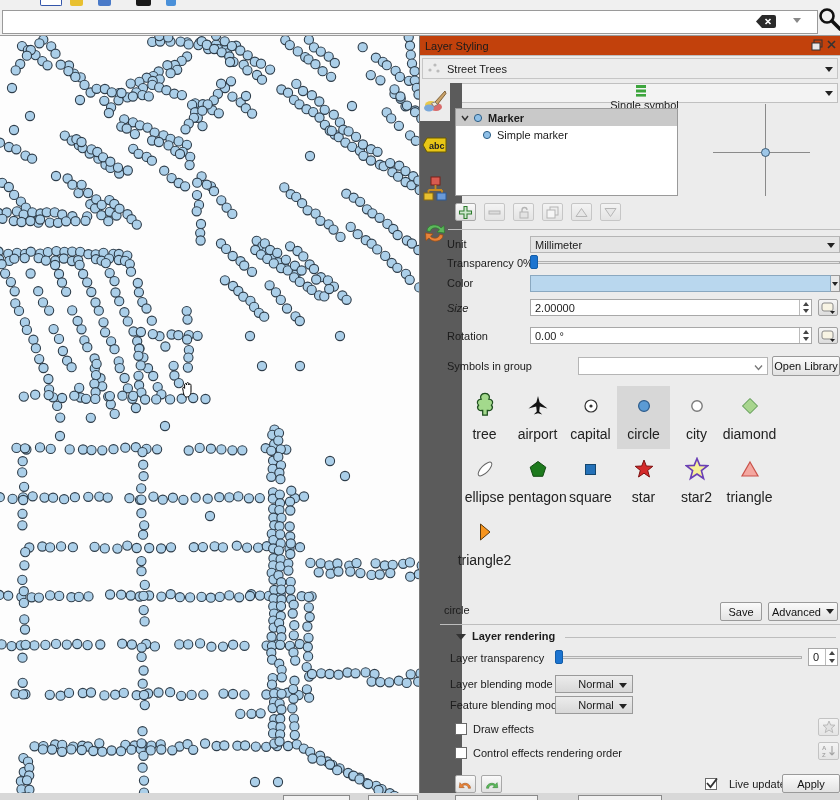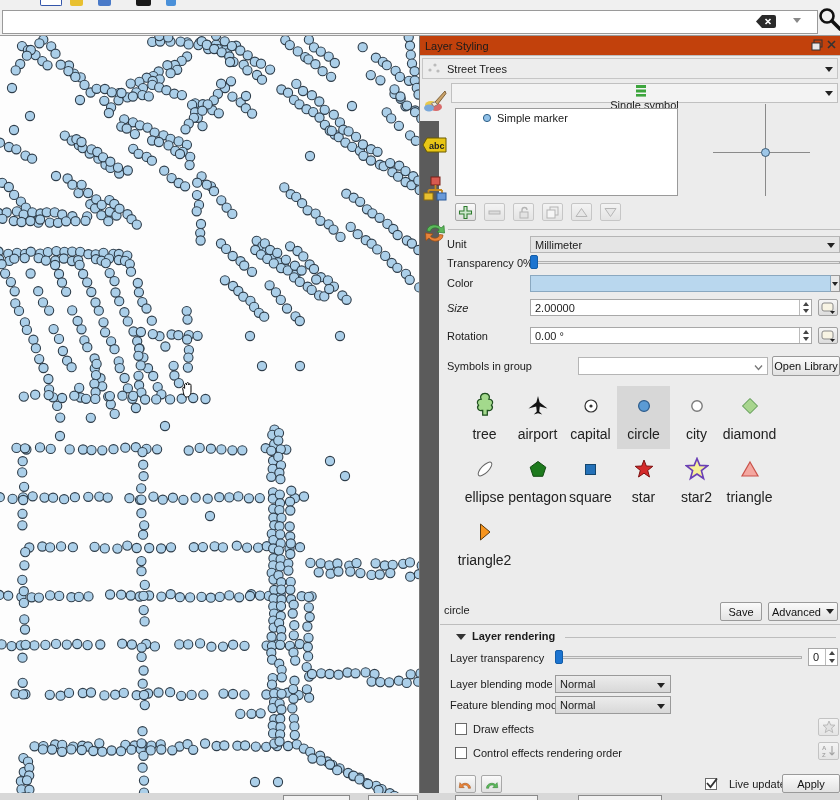--- a/index.html
+++ b/index.html
@@ -30,21 +30,21 @@
   #panel-titlebar { position:absolute; left:0; top:0; width:420px; height:20px; background:#c2410c; border-bottom:1px solid #bdbdbd; }
   #panel-title { position:absolute; left:5px; top:4px; }
   .win-btn { position:absolute; top:3px; width:13px; height:13px; }
 
   .combo { position:absolute; background:#eee; border:1px solid #b5b5b5; display:flex; align-items:center; padding:0 4px; }
   .combo .arrow { position:absolute; right:4px; top:50%; margin-top:-2px; width:0; height:0; border-left:4px solid transparent; border-right:4px solid transparent; border-top:5px solid #222; }
   #layer-combo { left:2px; top:22px; width:416px; height:21px; background:#ededed; border:1px solid #c6c6c6; }
   #renderer-combo { left:31px; top:47px; width:387px; height:20px; background:#f3f3f3; border:1px solid #c0c0c0;flex-direction:column; }
 
   
-  #tabbar { position:absolute; left:0; top:47px; width:19px; height:710px; background:#5b5b5b; }
+  #tabbar { position:absolute; left:0; top:47px; width:42px; height:710px; background:#5b5b5b; }
   .tab { position:absolute; left:0; width:30px; height:38px; display:flex; align-items:center; justify-content:center; }
   .tab.sel { background:#ececec; }
 
   
   #tree-box { position:absolute; left:35px; top:72px; width:223px; height:88px; background:#fff; border:1px solid #9a9a9a; }
   .tree-row { position:relative; height:17px; display:flex; align-items:center; }
   .tree-row.sel { background:#c9c9c9; }
   .tree-row.sel b { font-weight:bold; }
   #preview-h { position:absolute; left:293px; top:116px; width:97px; height:1px; background:#8a8a8a; }
   #preview-v { position:absolute; left:345px; top:68px; width:1px; height:92px; background:#8a8a8a; }
@@ -82,21 +82,21 @@
   .symcell .lb { font-size:14px; color:#222;text-align:right; }
 
   
   #lr-arrow { position:absolute; left:36px; top:598px; width:0; height:0; border-left:5px solid transparent; border-right:5px solid transparent; border-top:6px solid #333; }
   #lr-title { position:absolute; left:52px; top:594px; font-weight:bold; }
   #lr-line { position:absolute; left:145px; right:4px; top:601px; height:1px; background:#bdbdbd; }
 
   .checkbox { position:absolute; width:12px; height:12px; background:#fff; border:1px solid #6a6a6a; }
   .checkbox.checked svg { position:absolute; left:-1px; top:-3px; }
 
-  .mini-combo { position:absolute; width:116px; height:18px; background:linear-gradient(#ececec,#d8d8d8); border:1px solid #9a9a9a; display:flex; align-items:center; padding-left:4px; }
+  .mini-combo { position:absolute; width:78px; height:18px; background:linear-gradient(#ececec,#d8d8d8); border:1px solid #9a9a9a; display:flex; align-items:center; padding-left:4px;justify-content:center; }
   .mini-combo .arrow { position:absolute; right:5px; top:7px; width:0; height:0; border-left:4px solid transparent; border-right:4px solid transparent; border-top:5px solid #222; }
 
   .tool-btn { position:absolute; width:21px; height:18px; background:linear-gradient(#fafafa,#e0e0e0); border:1px solid #a8a8a8; border-radius:2px; display:flex; align-items:center; justify-content:center; }
   .tool-btn.dis { opacity:.6; }
 </style>
 </head>
 <body>
 
 <div class="abs" id="topbar">
   <div class="icon-frag" style="left:40px;width:22px;background:#fff;border:1px solid #3355aa;border-top:none;"></div>
@@ -1214,20 +1214,29 @@
       <span>
         <svg width="24" height="26" viewBox="0 0 24 26">
           <path d="M4 11 C4 4 15 3 18 8 L21 5.5 L21.5 13 L14 12 L16.5 9.8 C14 6.5 7.5 7.5 7.5 11.5 Z" fill="#5cb85c" stroke="#2d7a2d" stroke-width=".7"></path>
           <path d="M20 15 C20 22 9 23 6 18 L3 20.5 L2.5 13 L10 14 L7.5 16.2 C10 19.5 16.5 18.5 16.5 14.5 Z" fill="#e8833a" stroke="#9a4a10" stroke-width=".7"></path>
         </svg>
       </span>
     </div>
   </div>
 
   <div id="tree-box">
+    <div class="tree-row sel">
+      <svg width="10" height="10" viewBox="0 0 10 10" style="margin:0 3px 0 4px;">
+          <path d="M2 3 L5 7 L8 3" fill="none" stroke="#333" stroke-width="1.4"></path>
+        </svg>
+      <svg width="10" height="10" viewBox="0 0 10 10" style="margin-right:5px;">
+          <circle cx="5" cy="5" r="3.6" fill="#8fc0e8" stroke="#2e5f86"></circle>
+        </svg>
+      <b>Marker</b>
+    </div>
     <div class="tree-row">
       <svg width="10" height="10" viewBox="0 0 10 10" style="margin:0 5px 0 26px;">
           <circle cx="5" cy="5" r="3.6" fill="#8fc0e8" stroke="#2e5f86"></circle>
         </svg>
       <span>Simple marker</span>
     </div>
   </div>
 
   <div id="preview-h"></div>
   <div id="preview-v"></div>

